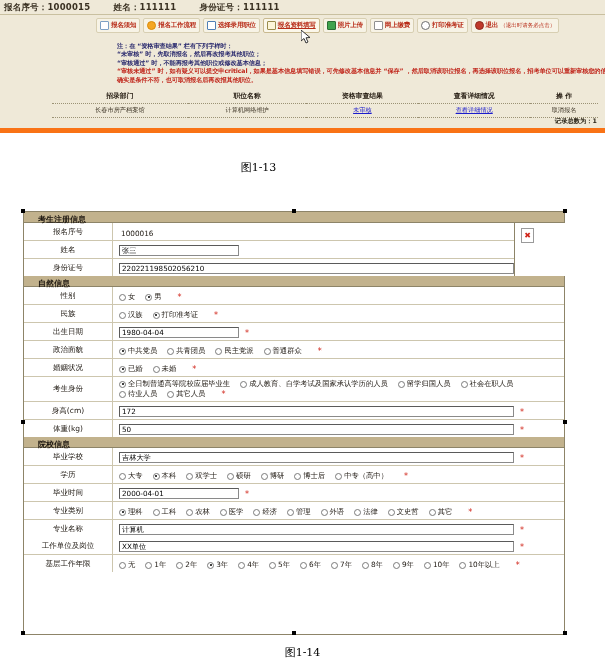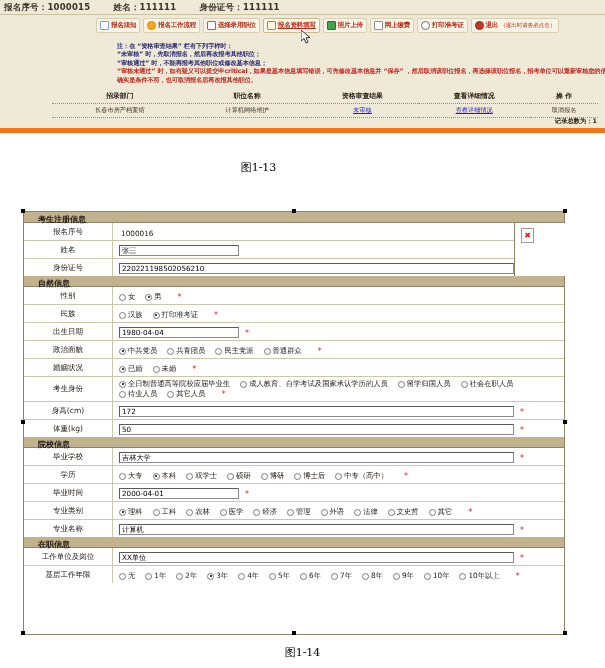--- a/index.html
+++ b/index.html
@@ -514,21 +514,20 @@
           </div>
         </div>
         <div class="frow">
           <div class="flabel">专业名称</div>
           <div class="fval">
             <input type="text" class="txtin w-wide" value="计算机" style="">
             <span class="req">*</span>
           </div>
         </div>
       </div>
-      <div class="sect-head">在职信息</div>
       <div>
         <div class="frow">
           <div class="flabel">工作单位及岗位</div>
           <div class="fval">
             <input type="text" class="txtin w-wide" value="XX单位" style="">
             <span class="req">*</span>
           </div>
         </div>
         <div class="frow">
           <div class="flabel">基层工作年限</div>

